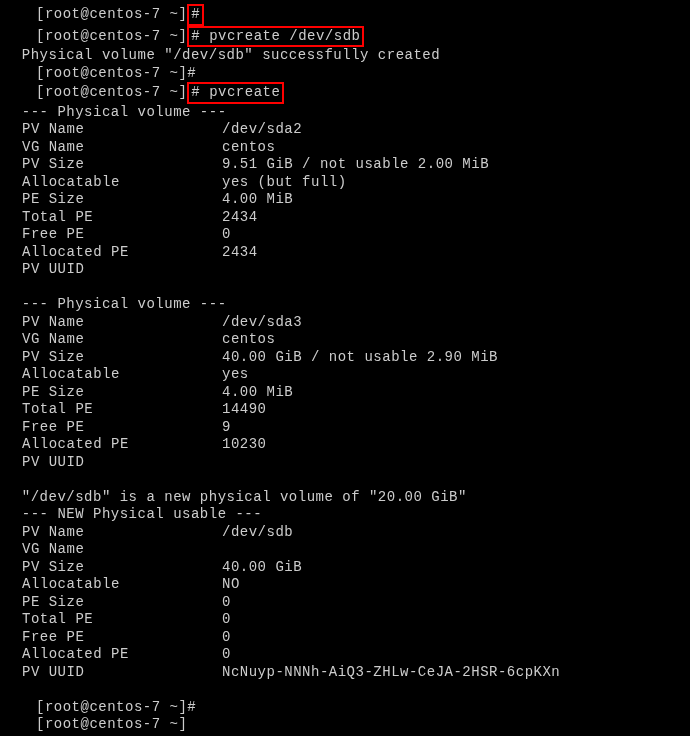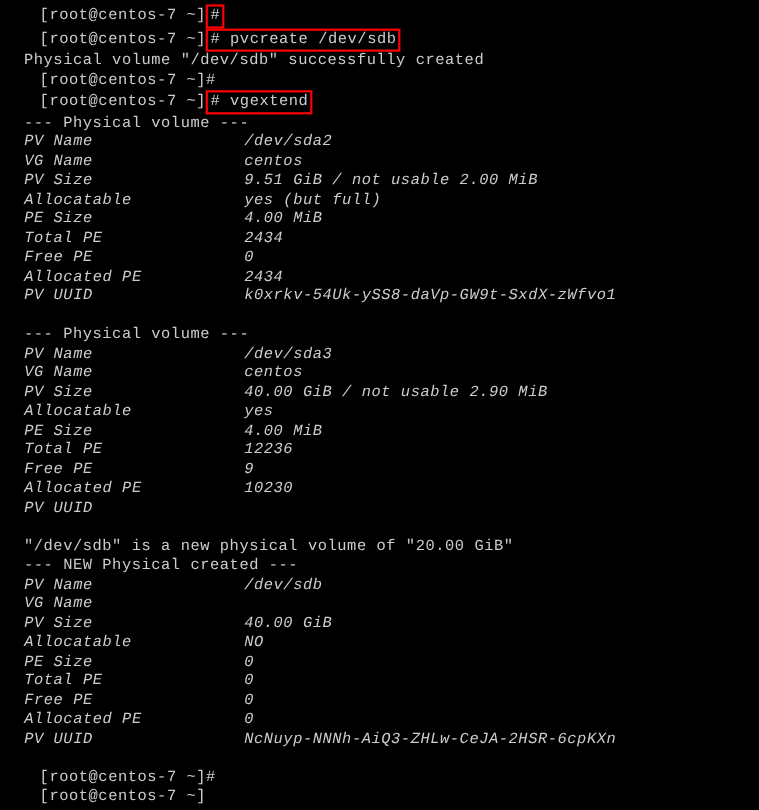--- a/index.html
+++ b/index.html
@@ -18,21 +18,20 @@
       height: 736px;
       overflow: hidden;
       letter-spacing: 0.5px;
     }
     .line {
       white-space: pre;
     }
     .kv {
       display: flex;
       padding-left: 18px;
-      font-style: italic;
     }
     .kv .key {
       width: 200px;
       flex-shrink: 0;
     }
     .highlight {
       border: 2px solid #ff0000;
       display: inline-block;
       padding: 0px 2px;
     }
@@ -57,21 +56,21 @@
 
 <div class="line">  Physical volume "/dev/sdb" successfully created</div>
 
 <div class="prompt-line">
   <span>[root@centos-7 ~]</span>
     <span>#</span>
 </div>
 
 <div class="prompt-line">
   <span>[root@centos-7 ~]</span>
-    <span class="highlight"><span>#</span><span> vgextend</span></span>
+    <span class="highlight"><span>#</span><span> pvcreate</span></span>
 </div>
 
 <div class="line">  --- Physical volume ---</div>
 <div class="kv">
     <span class="key">PV Name</span>
     <span>/dev/sda2</span>
   </div>
 <div class="kv">
     <span class="key">VG Name</span>
     <span>centos</span>
@@ -95,21 +94,20 @@
 <div class="kv">
     <span class="key">Free PE</span>
     <span>0</span>
   </div>
 <div class="kv">
     <span class="key">Allocated PE</span>
     <span>2434</span>
   </div>
 <div class="kv">
     <span class="key">PV UUID</span>
-    <span>k0xrkv-54Uk-ySS8-daVp-GW9t-SxdX-zWfvo1</span>
   </div>
 <div class="line">&nbsp;</div>
 
 <div class="line">  --- Physical volume ---</div>
 <div class="kv">
     <span class="key">PV Name</span>
     <span>/dev/sda3</span>
   </div>
 <div class="kv">
     <span class="key">VG Name</span>
@@ -122,37 +120,37 @@
 <div class="kv">
     <span class="key">Allocatable</span>
     <span>yes</span>
   </div>
 <div class="kv">
     <span class="key">PE Size</span>
     <span>4.00 MiB</span>
   </div>
 <div class="kv">
     <span class="key">Total PE</span>
-    <span>12236</span>
+    <span>14490</span>
   </div>
 <div class="kv">
     <span class="key">Free PE</span>
     <span>9</span>
   </div>
 <div class="kv">
     <span class="key">Allocated PE</span>
     <span>10230</span>
   </div>
 <div class="kv">
     <span class="key">PV UUID</span>
   </div>
 <div class="line">&nbsp;</div>
 
 <div class="line">  "/dev/sdb" is a new physical volume of "20.00 GiB"</div>
-<div class="line">  --- NEW Physical created ---</div>
+<div class="line">  --- NEW Physical usable ---</div>
 <div class="kv">
     <span class="key">PV Name</span>
     <span>/dev/sdb</span>
   </div>
 <div class="kv">
     <span class="key">VG Name</span>
     <span></span>
   </div>
 <div class="kv">
     <span class="key">PV Size</span>

